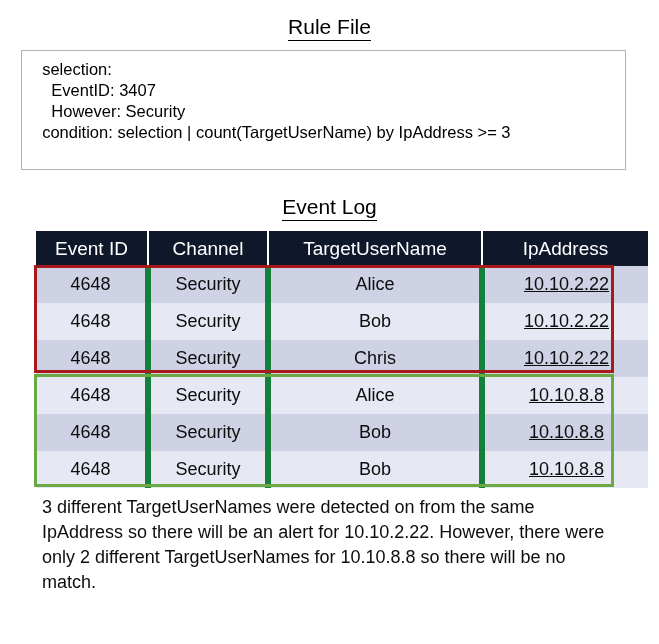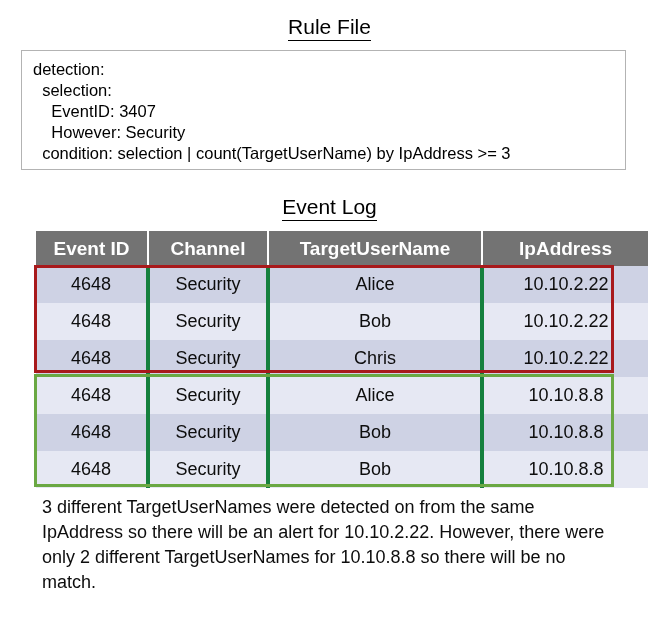--- a/index.html
+++ b/index.html
@@ -55,46 +55,46 @@
   
   #event-table {
     position: absolute;
     left: 36px;
     top: 231px;
     width: 576px;
     border-collapse: collapse;
     table-layout: fixed;
   }
   #event-table th {
-    background: #737373;
+    background: #0f172a;
     color: #ffffff;
     font-size: 19px;
-    font-weight: bold;
+    font-weight: normal;
     height: 35px;
     padding: 0;
     text-align: center;
     border-left: 2px solid #ffffff;
     border-right: 2px solid #ffffff;
     box-sizing: border-box;
   }
   #event-table th:first-child { border-left: none; }
   #event-table th:last-child  { border-right: none; }
 
   #event-table td {
     font-size: 18px;
     height: 37px;
     padding: 0;
     text-align: center;
     color: #0d0d0d;
-    border-left: 4px solid #15803d;
+    border-left: 6px solid #15803d;
     border-right: 2px solid #ffffff;
     box-sizing: border-box;
   }
   #event-table td:first-child { border-left: none; }
-  #event-table td:last-child  { border-right: none; }
+  #event-table td:last-child  { border-right: none; text-decoration: underline; }
 
   #event-table tbody tr.band-dark td  { background: #ced2e4; }
   #event-table tbody tr.band-light td { background: #e6e8f3; }
 
   .col-eventid { width: 112px; }
   .col-channel { width: 120px; }
   .col-user    { width: 214px; }
   .col-ip      { width: 166px; }
 
   
@@ -132,21 +132,20 @@
 </style>
 </head>
 <body>
 
 <div id="rule-title" class="section-title">
   <span>Rule File</span>
 </div>
 
 <div id="rule-box">
   <div id="rule-lines">
-    <div class="rule-line">detection:</div>
     <div class="rule-line">  selection:</div>
     <div class="rule-line">    EventID: 3407</div>
     <div class="rule-line">    However: Security</div>
     <div class="rule-line">  condition: selection | count(TargetUserName) by IpAddress &gt;= 3</div>
   </div>
 </div>
 
 <div id="log-title" class="section-title">
   <span>Event Log</span>
 </div>

